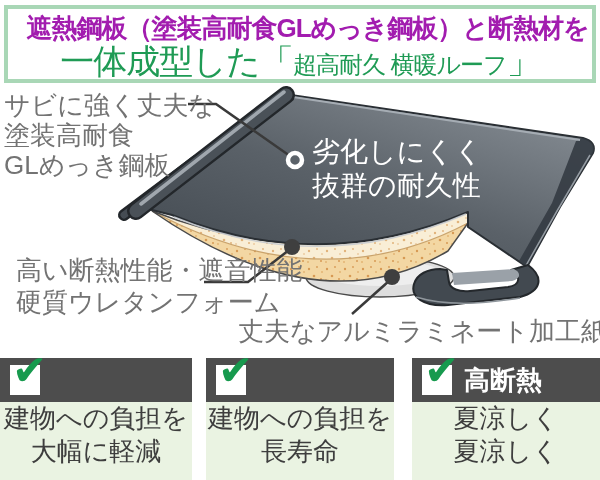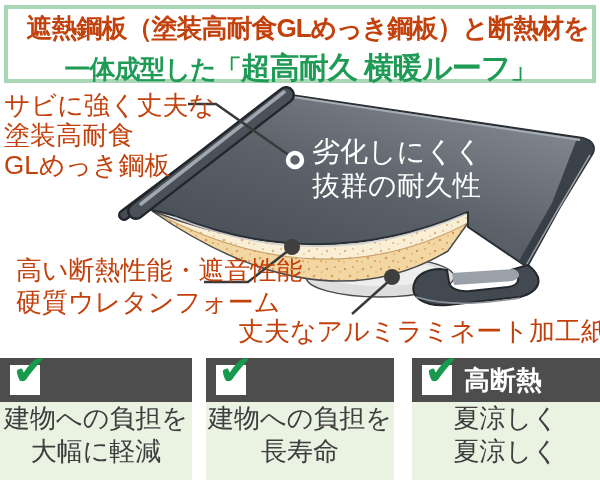--- a/index.html
+++ b/index.html
@@ -2,29 +2,29 @@
 <html><head>
 <meta charset="utf-8">
 <style>
   html,body{margin:0;padding:0;background:#fff;}
   .page{position:relative;width:600px;height:480px;background:#ffffff;overflow:hidden;
         font-family:"Liberation Sans","DejaVu Sans",sans-serif;}
 
   
   .header-box{position:absolute;left:4px;top:5px;width:592px;height:78px;box-sizing:border-box;
               border:4px solid #a9d7b6;background:#fff;text-align:center;}
-  .h-line1{margin-top:3px;font-size:26px;font-weight:bold;color:#c2410c;line-height:32px;letter-spacing:-1px;padding-left:15px;}
+  .h-line1{margin-top:3px;font-size:26px;font-weight:bold;color:#a21caf;line-height:32px;letter-spacing:-1px;padding-left:15px;}
   .h-line2{display:flex;justify-content:center;align-items:baseline;color:#1f9b55;line-height:34px;letter-spacing:-1px;}
-  .h-line2 .h-normal{font-size:26px;font-weight:bold;margin-top:8px;}
-  .h-line2 .h-em{font-size:30px;font-weight:bold;}
+  .h-line2 .h-normal{font-size:34px;font-weight:normal;}
+  .h-line2 .h-em{font-size:24px;font-weight:normal;}
 
   
   .diagram{position:absolute;left:0;top:85px;width:600px;height:273px;}
   .diagram svg{position:absolute;left:0;top:0;}
-  .lbl{position:absolute;color:#c2410c;font-weight:500;white-space:nowrap;}
+  .lbl{position:absolute;color:#737373;font-weight:500;white-space:nowrap;}
   .lbl-steel{left:4px;top:5px;font-size:26px;line-height:30px;}
   .lbl-shield{left:312px;top:50px;font-size:28px;line-height:34px;color:#ffffff;}
   .lbl-foam{left:16px;top:169px;font-size:26px;line-height:32px;}
   .lbl-paper{left:238px;top:231px;font-size:26px;line-height:30px;}
 
   
   .features{position:absolute;left:0;top:358px;width:600px;height:122px;}
   .feature{position:absolute;top:0;height:122px;}
   .feature.f0{left:0;width:192px;}
   .feature.f1{left:206px;width:188px;}

